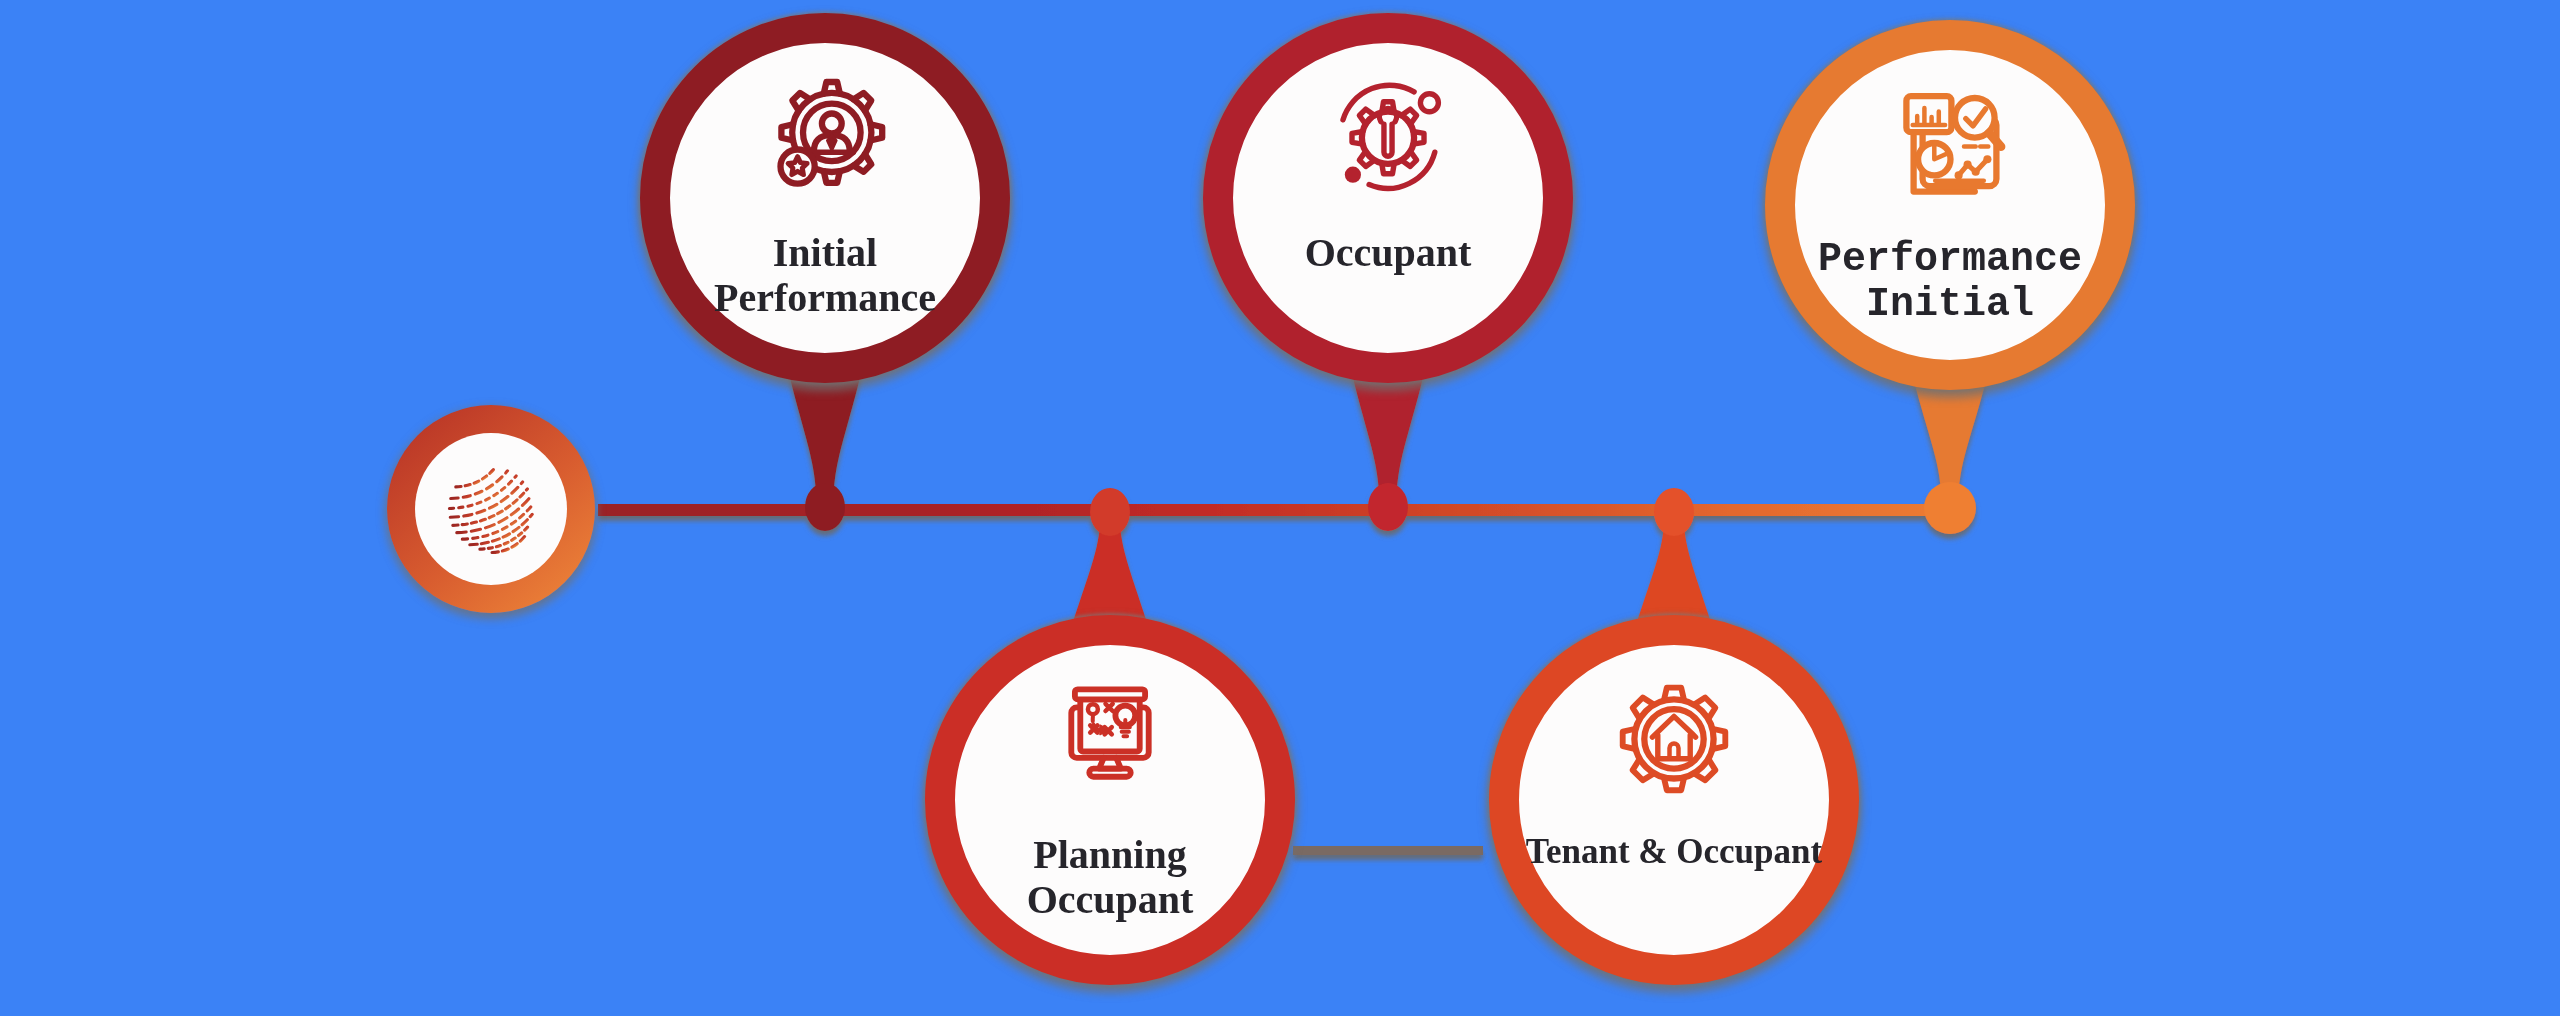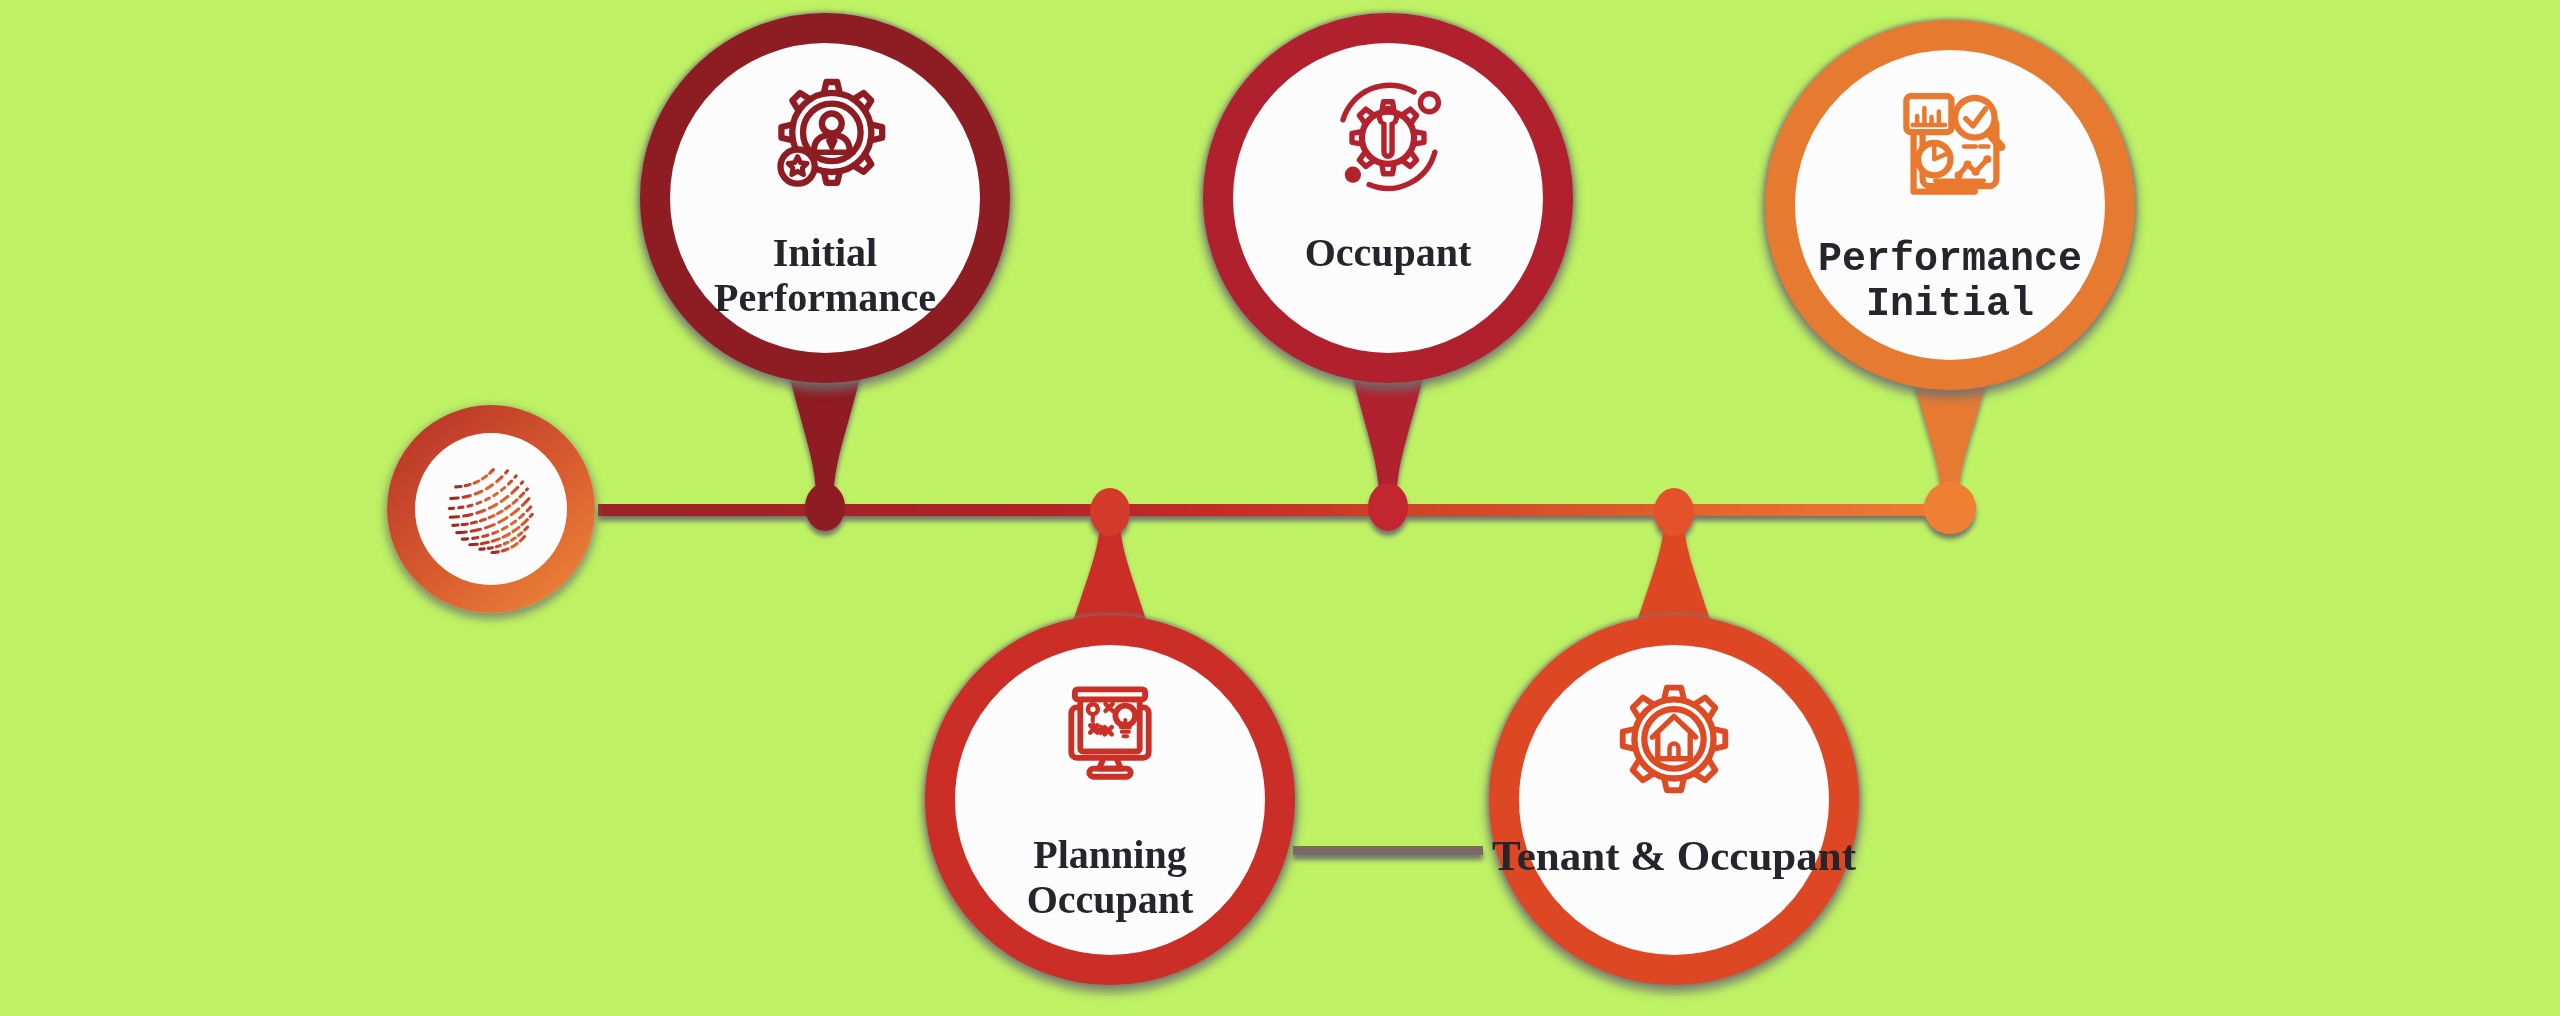--- a/index.html
+++ b/index.html
@@ -1,33 +1,33 @@
 <!DOCTYPE html>
 <html><head>
 <meta charset="utf-8">
 <style>
   html,body{margin:0;padding:0;background:#000;}
   body{width:2560px;height:1016px;position:relative;overflow:hidden;
        font-family:"Liberation Serif","DejaVu Serif",serif;}
-  .stage{position:absolute;inset:0;background:#bef264;}
+  .stage{position:absolute;inset:0;background:#3b82f6;}
   svg.connectors{position:absolute;left:0;top:0;z-index:1;}
   .node-circle{
     position:absolute;z-index:2;box-sizing:border-box;
     width:370px;height:370px;border-radius:50%;
     background:#fdfcfc;border:30px solid #000;
     display:flex;flex-direction:column;align-items:center;
     padding-top:30px;
     box-shadow:0 5px 9px 3px rgba(112,112,112,0.75), 0 0 3px 2px rgba(125,125,125,0.5);
   }
   .node-circle .icon-wrap{height:135px;width:160px;display:flex;align-items:center;justify-content:center;}
   .node-circle .label{
     margin-top:22px;text-align:center;font-weight:bold;
     font-size:40px;line-height:1.13;color:#26252b;white-space:nowrap;
   }
-  .node-circle .label.small-text{font-size:43px;}
+  .node-circle .label.small-text{font-size:35px;}
   .logo-circle{
     position:absolute;z-index:2;box-sizing:border-box;
     left:387px;top:405px;width:208px;height:208px;border-radius:50%;
     background:linear-gradient(140deg,#b93527 8%,#d85c2f 55%,#ec8238 92%);
     padding:28px;
     box-shadow:0 4px 8px 2px rgba(112,112,112,0.75);
   }
   .logo-inner{width:100%;height:100%;border-radius:50%;background:#fdfcfc;
     display:flex;align-items:center;justify-content:center;}
   

